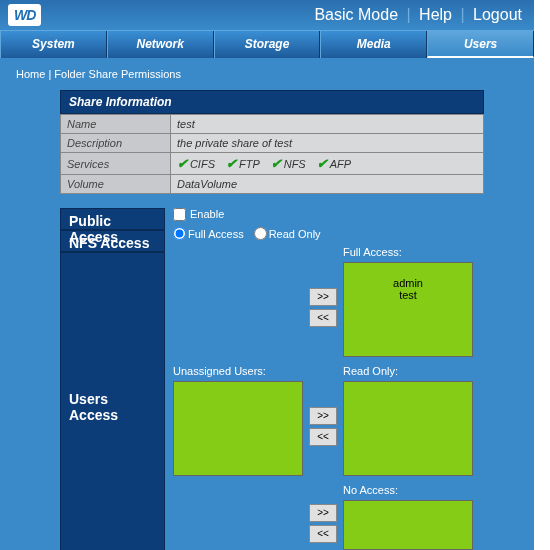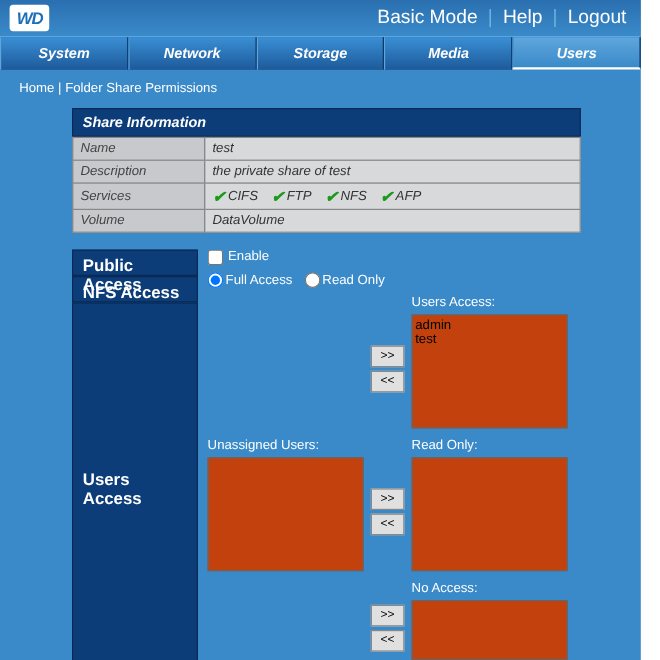--- a/index.html
+++ b/index.html
@@ -35,21 +35,21 @@
 
 .permsbody { flex: 1; padding-left: 8px; }
 .row { margin-bottom: 6px; color: #fff; display: flex; align-items: flex-start; }
 .row input[type=checkbox] { margin-right: 4px; }
 .radiolbl { margin-right: 10px; display: inline-flex; align-items: center; color: #fff; }
 .radiolbl input { margin-right: 2px; }
 
 .transfer { display: flex; align-items: center; gap: 6px; margin-top: 4px; margin-bottom: 8px; }
 .tcol { display: flex; flex-direction: column; }
 .tlabel { color: #fff; font-size: 11px; margin-bottom: 2px; height: 14px; }
-.tlist { width: 130px; height: 95px; background: #c2410c; border: 1px solid #666; font-size: 11px; padding: 2px; overflow-y: scroll; resize: none; font-family: Arial; }
+.tlist { width: 130px; height: 95px; background: #84cc16; border: 1px solid #666; font-size: 11px; padding: 14px; overflow-y: scroll; resize: none; font-family: Arial; text-align: center; }
 .btns { display: flex; flex-direction: column; gap: 3px; align-self: center; margin-top: 12px; }
 .movebtn { width: 28px; height: 18px; font-size: 10px; background: #e0e0e0; border: 1px solid #888; cursor: pointer; line-height: 14px; }
 </style>
 </head>
 <body>
 
 <div class="app">
 
   <div class="topbar">
     <div class="logo">WD</div>
@@ -143,21 +143,21 @@
         <div class="transfer">
           <div class="tcol">
             <div class="tlabel"></div>
             <div style="width:130px;height:95px"></div>
           </div>
           <div class="btns">
             <button class="movebtn">&gt;&gt;</button>
             <button class="movebtn">&lt;&lt;</button>
           </div>
           <div class="tcol">
-            <div class="tlabel">Users Access:</div>
+            <div class="tlabel">Full Access:</div>
             <textarea class="tlist" readonly="" style="">admin
 test</textarea>
           </div>
         </div>
 
         <div class="transfer">
           <div class="tcol">
             <div class="tlabel">Unassigned Users:</div>
             <textarea class="tlist" readonly="" style=""></textarea>
           </div>

